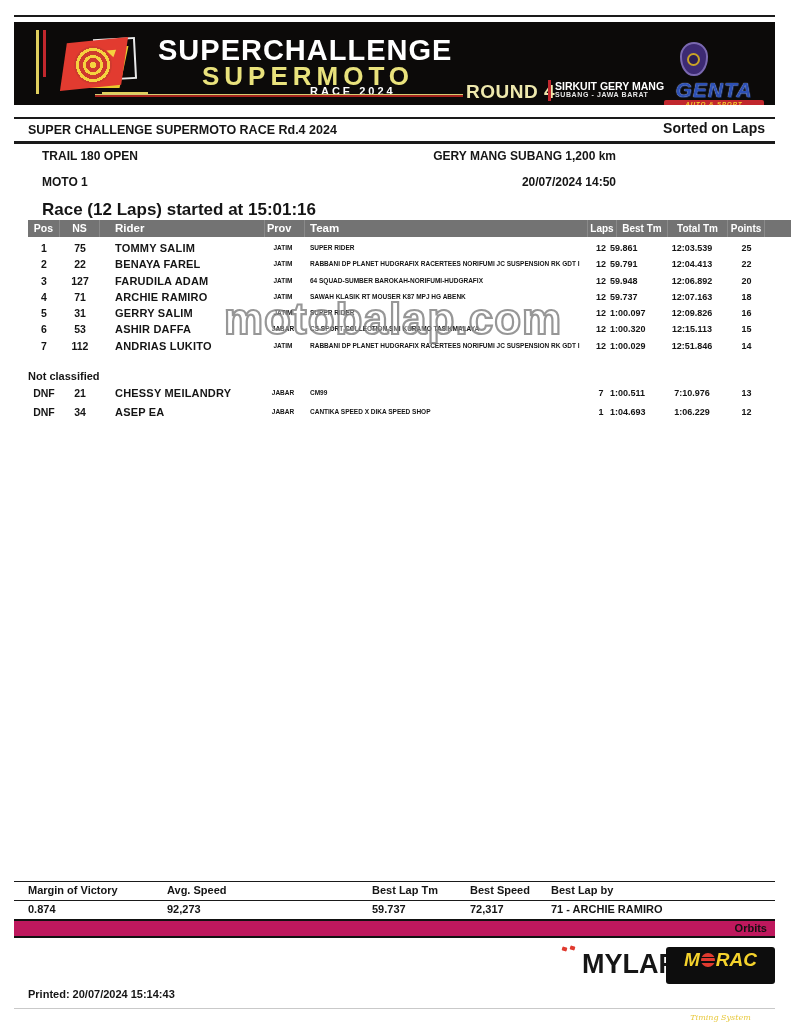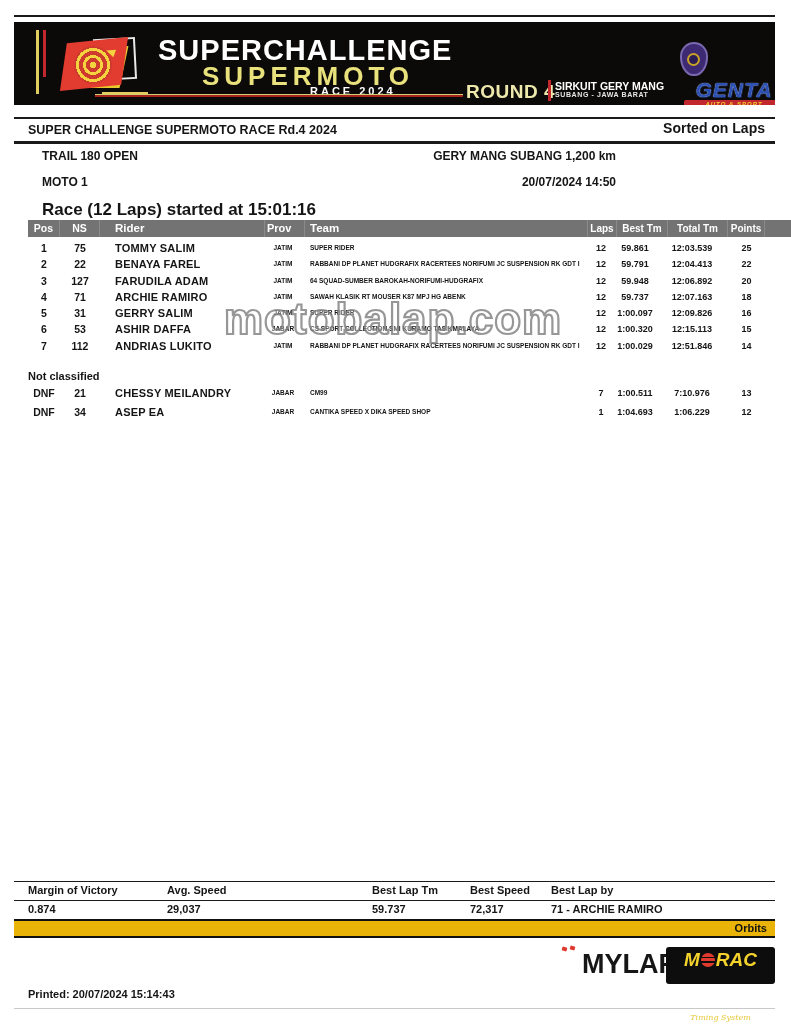--- a/index.html
+++ b/index.html
@@ -30,21 +30,21 @@
   .bt3{left:296px;top:63px;font-size:11px;font-weight:800;color:#ffffff;letter-spacing:3px;white-space:nowrap;}
   .banner-line{left:81px;top:72px;width:368px;height:3px;
     background:linear-gradient(to bottom,#d6cc74 0 1.5px,#a5231d 1.5px 3px);}
   .round{left:452px;top:59px;font-size:19px;font-weight:800;color:#eee8ad;letter-spacing:.5px;white-space:nowrap;}
   .round-divider{left:534px;top:58px;width:3px;height:21px;background:#c1272d;}
   .circuit1{left:541px;top:58px;font-size:10.5px;font-weight:800;color:#fff;white-space:nowrap;}
   .circuit2{left:541px;top:69px;font-size:7px;font-weight:700;color:#e7e7e7;letter-spacing:.6px;white-space:nowrap;}
   .badge{left:666px;top:20px;width:28px;height:34px;background:#3d2a73;border:2px solid #7a68b0;
     border-radius:50% 50% 48% 48% / 42% 42% 56% 56%;}
   .badge-inner{left:5px;top:9px;width:13px;height:13px;border:2px solid #c9a227;border-radius:50%;background:#2c1e55;}
-  .genta{left:666px;top:58px;width:108px;text-align:center;}
+  .genta{left:646px;top:58px;width:108px;text-align:center;}
   .genta-text{font-size:21px;font-weight:800;font-style:italic;color:#2d50b5;letter-spacing:1px;line-height:20px;
     text-shadow:0 0 1px #e9edfa, 1px 1px 0 #0a1e4f;}
   .genta-bar{margin:0 4px;background:#c1272d;border-radius:2px;height:9px;line-height:9px;
     font-size:6px;font-weight:800;font-style:italic;color:#f4d22c;letter-spacing:1px;}
 
   
   .rule1{left:14px;top:117px;width:761px;height:2px;background:#1a1a1a;}
   .doc-title{left:28px;top:123px;font-size:12.5px;font-weight:600;white-space:nowrap;}
   .sorted{left:565px;top:120px;width:200px;text-align:right;font-size:14px;font-weight:800;white-space:nowrap;}
   .rule2{left:14px;top:141px;width:761px;height:3px;background:#1a1a1a;}
@@ -71,42 +71,42 @@
   .trow{position:relative;}
   .trow.classified{height:16.3px;line-height:16.3px;}
   .trow.dnf{height:18.5px;line-height:18.5px;}
   .cell{position:absolute;top:0;height:100%;font-weight:700;white-space:nowrap;}
   .c-pos{left:0;width:32px;text-align:center;font-size:10.5px;}
   .c-ns{left:32px;width:40px;text-align:center;font-size:10.5px;}
   .c-rider{left:87px;width:160px;font-size:11px;letter-spacing:.2px;}
   .c-prov{left:232px;width:46px;text-align:center;font-size:6.5px;}
   .c-team{left:282px;width:302px;font-size:6.5px;}
   .c-laps{left:556px;width:34px;text-align:center;font-size:9px;}
-  .c-best{left:582px;width:50px;text-align:center;font-size:9px;}
+  .c-best{left:582px;width:50px;text-align:left;font-size:9px;}
   .c-total{left:634px;width:60px;text-align:center;font-size:9px;}
   .c-points{left:700px;width:37px;text-align:center;font-size:9px;}
 
   .not-classified{left:28px;top:370px;font-size:11px;font-weight:800;}
   .dnf-rows{left:28px;top:384px;width:737px;}
 
   
   .watermark{left:224px;top:294px;font-size:44px;font-weight:800;letter-spacing:1px;white-space:nowrap;
     color:rgba(255,255,255,0.3);-webkit-text-stroke:2.2px rgba(125,125,125,0.8);
     z-index:30;pointer-events:none;transform:scaleY(1.02);}
 
   
   .stat-rule1{left:14px;top:881px;width:761px;height:1px;background:#1a1a1a;}
   .stats-headers{left:28px;top:884px;width:737px;height:15px;}
   .stats-values{left:28px;top:903px;width:737px;height:15px;}
   .scell{position:absolute;top:0;white-space:nowrap;font-size:11px;}
   .shead{font-weight:700;}
   .sval{font-weight:600;}
   .sc0{left:0;} .sc1{left:139px;} .sc2{left:344px;} .sc3{left:442px;} .sc4{left:523px;}
   .stat-rule2{left:14px;top:900px;width:761px;height:1px;background:#1a1a1a;}
-  .orbits-bar{left:14px;top:919px;width:761px;height:19px;background:#eab308;
+  .orbits-bar{left:14px;top:919px;width:761px;height:19px;background:#be185d;
     border-top:2px solid #111;border-bottom:2px solid #111;
     text-align:right;padding-right:8px;font-size:11px;font-weight:600;line-height:15px;color:#111;}
 
   
   .mylaps{left:538px;top:949px;font-size:27px;font-weight:800;color:#161616;letter-spacing:0;white-space:nowrap;margin-left:44px;}
   .mylaps-dot{position:absolute;width:5px;height:4px;background:#e03a2f;border-radius:1px;}
   .md1{left:562px;top:947px;transform:rotate(18deg);}
   .md2{left:570px;top:946px;transform:rotate(18deg);}
   .morac{left:666px;top:947px;width:109px;height:37px;background:#0d0d0d;border-radius:3px;text-align:center;padding-top:3px;}
   .morac-row{display:flex;align-items:center;justify-content:center;gap:1px;height:19px;}
@@ -286,21 +286,21 @@
   <div class="abs stats-headers" id="stats-headers">
       <span class="scell sc0 shead">Margin of Victory</span>
       <span class="scell sc1 shead">Avg. Speed</span>
       <span class="scell sc2 shead">Best Lap Tm</span>
       <span class="scell sc3 shead">Best Speed</span>
       <span class="scell sc4 shead">Best Lap by</span>
     </div>
   <div class="abs stat-rule2"></div>
   <div class="abs stats-values" id="stats-values">
       <span class="scell sc0 sval">0.874</span>
-      <span class="scell sc1 sval">29,037</span>
+      <span class="scell sc1 sval">92,273</span>
       <span class="scell sc2 sval">59.737</span>
       <span class="scell sc3 sval">72,317</span>
       <span class="scell sc4 sval">71 - ARCHIE RAMIRO</span>
     </div>
   <div class="abs orbits-bar">Orbits</div>
 
   <div class="abs mylaps">MYLAPS</div>
   <div class="abs mylaps-dot md1"></div>
   <div class="abs mylaps-dot md2"></div>
 

